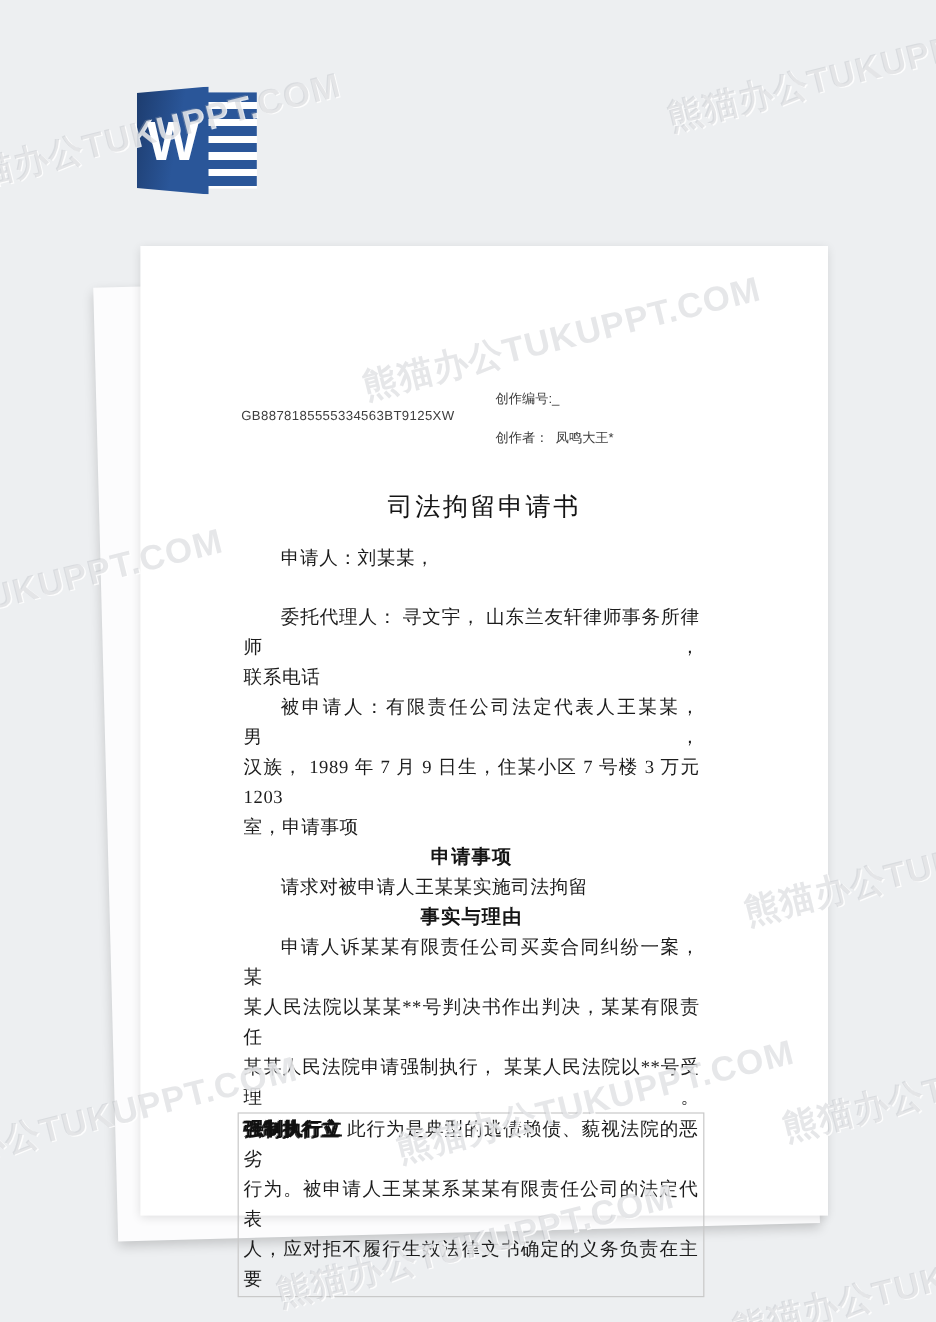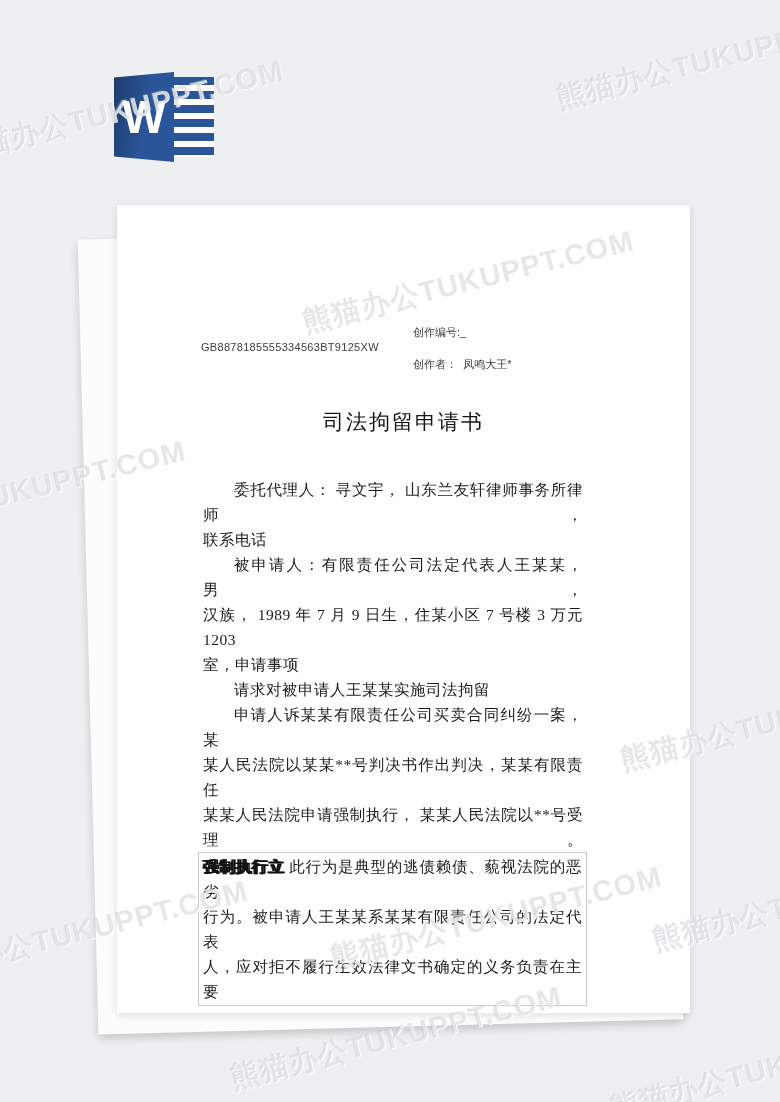--- a/index.html
+++ b/index.html
@@ -81,27 +81,30 @@
   <div class="main-page">
     <div class="serial">GB8878185555334563BT9125XW</div>
     <div class="meta">
       <div class="m-line">创作编号:_</div>
       <div class="m-line"><span>创作者：</span>&nbsp;&nbsp;<span>凤鸣大王*</span></div>
     </div>
 
     <div class="doc-title">司法拘留申请书</div>
 
     <div class="doc-col">
+      <div class="jline indent">申请人：刘某某，</div>
       <div class="gap"></div>
       <div class="jline indent fill">委托代理人： 寻文宇， 山东兰友轩律师事务所律师，</div>
       <div class="jline">联系电话</div>
       <div class="jline indent fill">被申请人：有限责任公司法定代表人王某某，男，</div>
       <div class="jline fill">汉族， 1989 年 7 月 9 日生，住某小区 7 号楼 3 万元 1203</div>
       <div class="jline">室，申请事项</div>
+      <div class="heading">申请事项</div>
       <div class="jline indent">请求对被申请人王某某实施司法拘留</div>
+      <div class="heading">事实与理由</div>
       <div class="jline indent fill">申请人诉某某有限责任公司买卖合同纠纷一案，某</div>
       <div class="jline fill">某人民法院以某某**号判决书作出判决，某某有限责任</div>
       <div class="jline fill">某某人民法院申请强制执行， 某某人民法院以**号受理。</div>
 
       <div class="boxed">
         <div class="jline fill"><span class="overprint">强制执行立</span> <span>此行为是典型的逃债赖债、藐视法院的恶劣</span></div>
         <div class="jline fill">行为。被申请人王某某系某某有限责任公司的法定代表</div>
         <div class="jline fill">人，应对拒不履行生效法律文书确定的义务负责在主要</div>
 
       </div>

